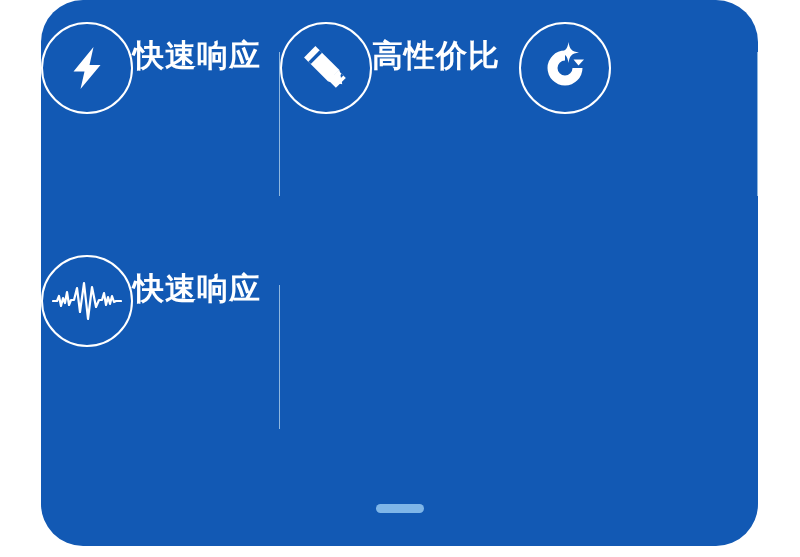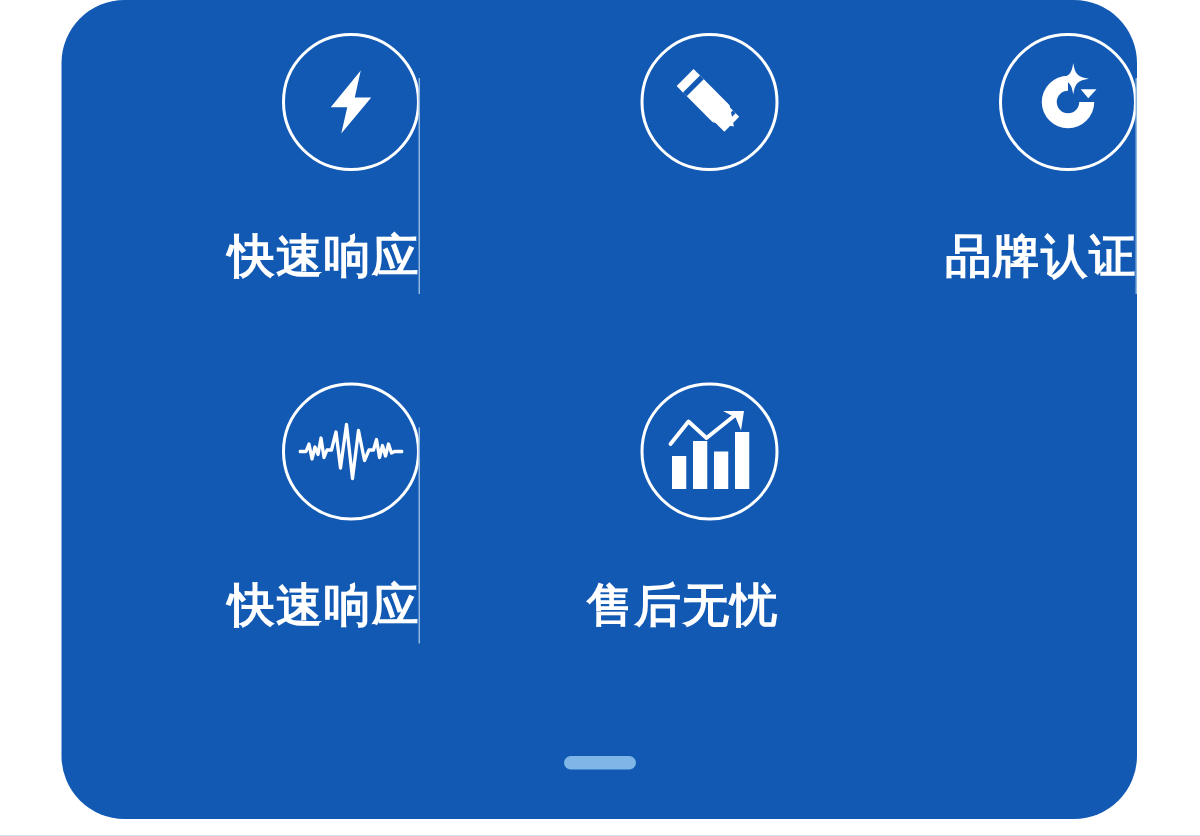--- a/index.html
+++ b/index.html
@@ -42,26 +42,24 @@
     width: 100%;
     height: 466px;
     display: grid;
     grid-template-columns: 1fr 1fr 1fr;
     grid-template-rows: 1fr 1fr;
   }
 
   .feature-item {
     position: relative;
     display: flex;
-    flex-direction: column;
-    align-items: flex-end;
+    align-items: flex-start;
     justify-content: flex-start;
     padding-top: 22px;
     box-sizing: border-box;
-    gap: 23px;
   }
 
   
   .feature-item.has-divider::after {
     content: "";
     position: absolute;
     right: 0px;
     top: 52px;
     width: 1px;
     height: 144px;
@@ -145,68 +143,50 @@
 
                 <rect x="21" y="10" width="16" height="30" fill="#ffffff"></rect>
                 <rect x="21" y="10" width="16" height="5.5" fill="#1259B4"></rect>
                 <rect x="21" y="6" width="16" height="6" fill="#ffffff"></rect>
 
                 <path d="M21 40 L37 40 L29 52 Z" fill="#ffffff"></path>
               </g>
             </svg>
           </span>
         </div>
+        <div class="feature-label">高性价比</div>
       </div>
 
       <div class="feature-item has-divider">
         <div class="icon-circle">
           <span>
             <svg width="56" height="56" viewBox="0 0 56 56">
 
               <path d="M28 10.5 A 17.5 17.5 0 1 0 45.5 28 L35.5 28 A 7.5 7.5 0 1 1 28 20.5 Z" fill="#ffffff"></path>
 
               <path d="M31.5 2 C32.6 9.4 34.6 11.4 42 12.5 C34.6 13.6 32.6 15.6 31.5 23 C30.4 15.6 28.4 13.6 21 12.5 C28.4 11.4 30.4 9.4 31.5 2 Z" fill="#ffffff"></path>
 
               <path d="M36.5 19.5 L47 19.5 L41.5 25.5 Z" fill="#ffffff"></path>
             </svg>
           </span>
         </div>
-        <div class="feature-label">品牌认证</div>
       </div>
 
       <div class="feature-item has-divider">
         <div class="icon-circle">
           <span>
             <svg width="70" height="44" viewBox="0 0 70 44">
               <path d="M1 22 L5 22 L7 17 L9 27 L11 19 L13 24 L15 13 L17 26 L19 21 L22 21
                        L25 9 L28 33 L32 4 L36 40 L40 8 L44 28 L47 21 L50 21
                        L52 14 L54 26 L56 18 L58 25 L60 17 L62 23 L64 22 L69 22" stroke="#ffffff" stroke-width="2.2" fill="none" stroke-linecap="round" stroke-linejoin="round"></path>
             </svg>
           </span>
         </div>
         <div class="feature-label">快速响应</div>
       </div>
 
-      <div class="feature-item">
-        <div class="icon-circle">
-          <span>
-            <svg width="58" height="54" viewBox="0 0 58 54">
-
-              <rect x="4" y="30" width="9.5" height="22" fill="#ffffff"></rect>
-              <rect x="18" y="20" width="9.5" height="32" fill="#ffffff"></rect>
-              <rect x="32" y="27" width="9.5" height="25" fill="#ffffff"></rect>
-              <rect x="46" y="14" width="9.5" height="38" fill="#ffffff"></rect>
-
-              <path d="M3 22 L15 7 L27 18 L47 2" stroke="#ffffff" stroke-width="2.6" fill="none" stroke-linecap="round" stroke-linejoin="round"></path>
-
-              <path d="M38 0 L52 0 L50 13 L46.5 4.5 Z" fill="#ffffff"></path>
-            </svg>
-          </span>
-        </div>
-        <div class="feature-label">售后无忧</div>
-      </div>
 
     </div>
 
     <div class="bottom-indicator"></div>
 
   </div>
 </div>
 
 </body></html>

